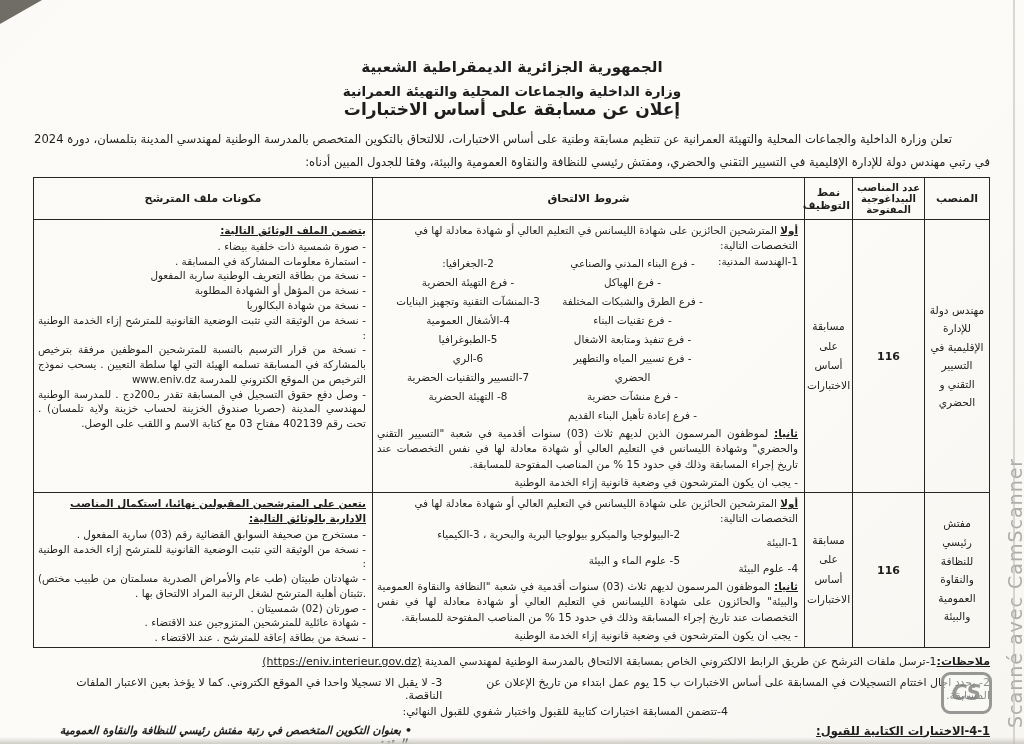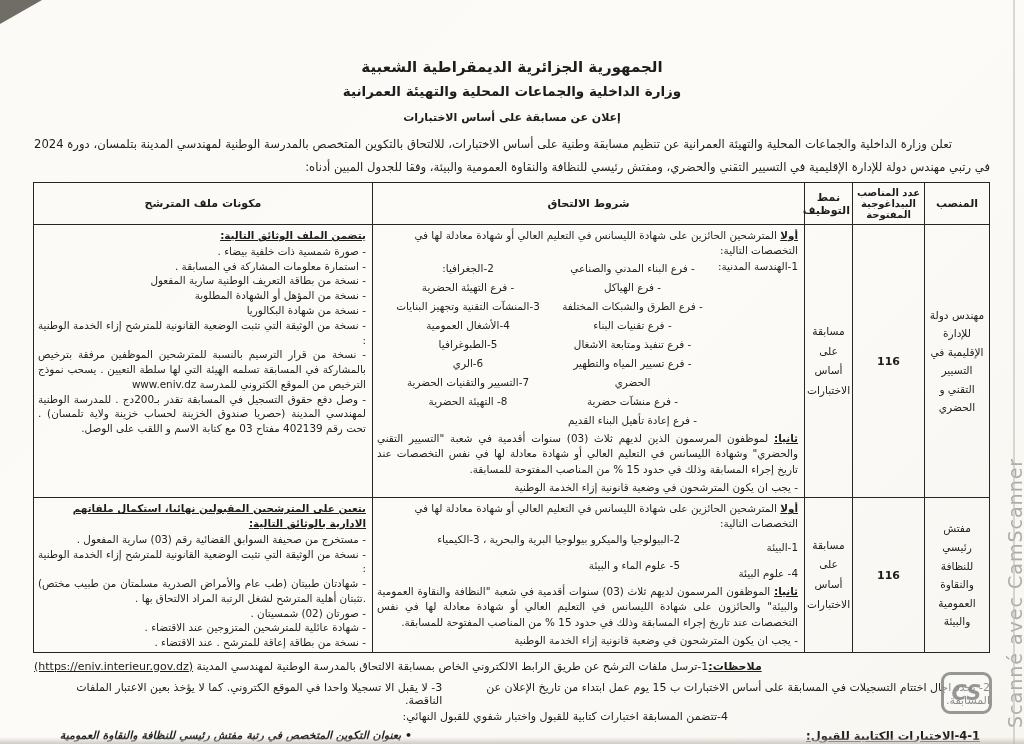--- a/index.html
+++ b/index.html
@@ -22,21 +22,21 @@
   .corner-tl { position:absolute; top:0; left:0; width:0; height:0;
     border-top: 24px solid #56534b; border-right: 42px solid transparent; opacity:.85; }
   .edge-bottom { position:absolute; left:0; bottom:0; width:100%; height:7px;
     background: linear-gradient(to top, #cfccc5, rgba(207,204,197,0)); }
   .edge-right { position:absolute; top:0; right:9px; width:2px; height:100%;
     background:#bdbab2; opacity:.55; }
 
   .doc-header { text-align: center; padding-top: 4px; }
   .doc-header .l1 { font-size: 15px; font-weight: bold; letter-spacing: .5px; margin-top: 48px; }
   .doc-header .l2 { font-size: 13.5px; font-weight: bold; margin-top: 7px; }
-  .doc-header .l3 { font-size: 11px; font-weight: bold; margin-top: 12px; }
+  .doc-header .l3 { font-size: 17px; font-weight: bold; margin-top: 0; }
 
   .intro { margin-top: 9px; font-size: 11.6px; line-height: 1.95; text-align: justify;
     text-indent: 38px; font-weight: 500; }
 
   table.main { width: 956px; border-collapse: collapse; margin-top: 4px; table-layout: fixed; }
   table.main th, table.main td { border: 1px solid #262626; vertical-align: top; }
   col.c-pos  { width: 65px; }
   col.c-num  { width: 72px; }
   col.c-mode { width: 48px; }
   col.c-cond { width: 432px; }
@@ -62,27 +62,27 @@
 
   .file-cell { line-height: 1.42; }
   .file-heading { margin-bottom: 1px; }
   .file-item { text-align: justify; }
 
   .spec-row { display: flex; line-height: 1.7; }
   .spec-r { width: 118px; margin-top: 8px; }
   .spec-l { flex: 1; }
 
   .notes { margin-top: 5px; font-size: 11px; }
-  .notes .line1 { text-align: left; line-height: 1.6; }
+  .notes .line1 { text-align: right; line-height: 1.6; }
   .notes .line2 { display: flex; justify-content: space-between; margin-top: 5px; padding-left: 4px; }
   .notes .line3 { margin-top: 3px; padding-right: 262px; text-align: right; }
 
   .bottom { position: relative; height: 192px; margin-top: 4px; font-size: 11px; }
   .abs { position: absolute; white-space: nowrap; }
-  .written-title { right: 10px; top: 2px; font-weight: bold; text-decoration: underline; font-size: 11.5px; }
+  .written-title { right: 0; top: 2px; font-weight: bold; text-decoration: underline; font-size: 11.5px; }
   .item-a { right: 50px; top: 27px; }
   .item-b { right: 50px; top: 52px; }
   .bullet-line { font-weight: bold; font-style: italic; }
   .bullet2-block { left: 6px; top: 2px; width: 372px; white-space: normal; }
   .bullet2-block .d2-item { padding-right: 40px; line-height: 2.0; text-align: center; }
 
   .watermark { position: absolute; right: -2px; top: 428px; height: 300px;
     writing-mode: vertical-rl; transform: rotate(180deg);
     font-size: 19px; color: #9a9a9a; opacity: .8; letter-spacing: 1px; font-weight: 500; }
   .cs-logo { position: absolute; right: 32px; top: 672px; width: 51px; height: 42px;
@@ -185,21 +185,21 @@
         <div class="spec-row">
           <div class="spec-r">4- علوم البيئة</div>
           <div class="spec-l">5- علوم الماء و البيئة</div>
         </div>
         <div class="cond-second">
           <span class="u b">ثانيا:</span><span> الموظفون المرسمون لديهم ثلاث (03) سنوات أقدمية في شعبة "النظافة والنقاوة العمومية والبيئة" والحائزون على شهادة الليسانس في التعليم العالي أو شهادة معادلة لها في نفس التخصصات عند تاريخ إجراء المسابقة وذلك في حدود 15 % من المناصب المفتوحة للمسابقة.</span>
         </div>
         <div class="cond-note">- يجب ان يكون المترشحون في وضعية قانونية إزاء الخدمة الوطنية</div>
       </td>
       <td class="file-cell">
-        <div class="file-heading u b">يتعين على المترشحين المقبولين نهائيا، استكمال ملفاتهم الادارية بالوثائق التالية:</div>
+        <div class="file-heading u b">يتعين على المترشحين المقبولين نهائيا، استكمال المناصب الادارية بالوثائق التالية:</div>
         <div class="file-item">- مستخرج من صحيفة السوابق القضائية رقم (03) سارية المفعول .</div>
         <div class="file-item">- نسخة من الوثيقة التي تثبت الوضعية القانونية للمترشح إزاء الخدمة الوطنية :</div>
         <div class="file-item">- شهادتان طبيتان (طب عام والأمراض الصدرية مسلمتان من طبيب مختص) .تثبتان أهلية المترشح لشغل الرتبة المراد الالتحاق بها .</div>
         <div class="file-item">- صورتان (02) شمسيتان .</div>
         <div class="file-item">- شهادة عائلية للمترشحين المتزوجين عند الاقتضاء .</div>
         <div class="file-item">- نسخة من بطاقة إعاقة للمترشح . عند الاقتضاء .</div>
       </td>
     </tr>
   </tbody>
     </table>

